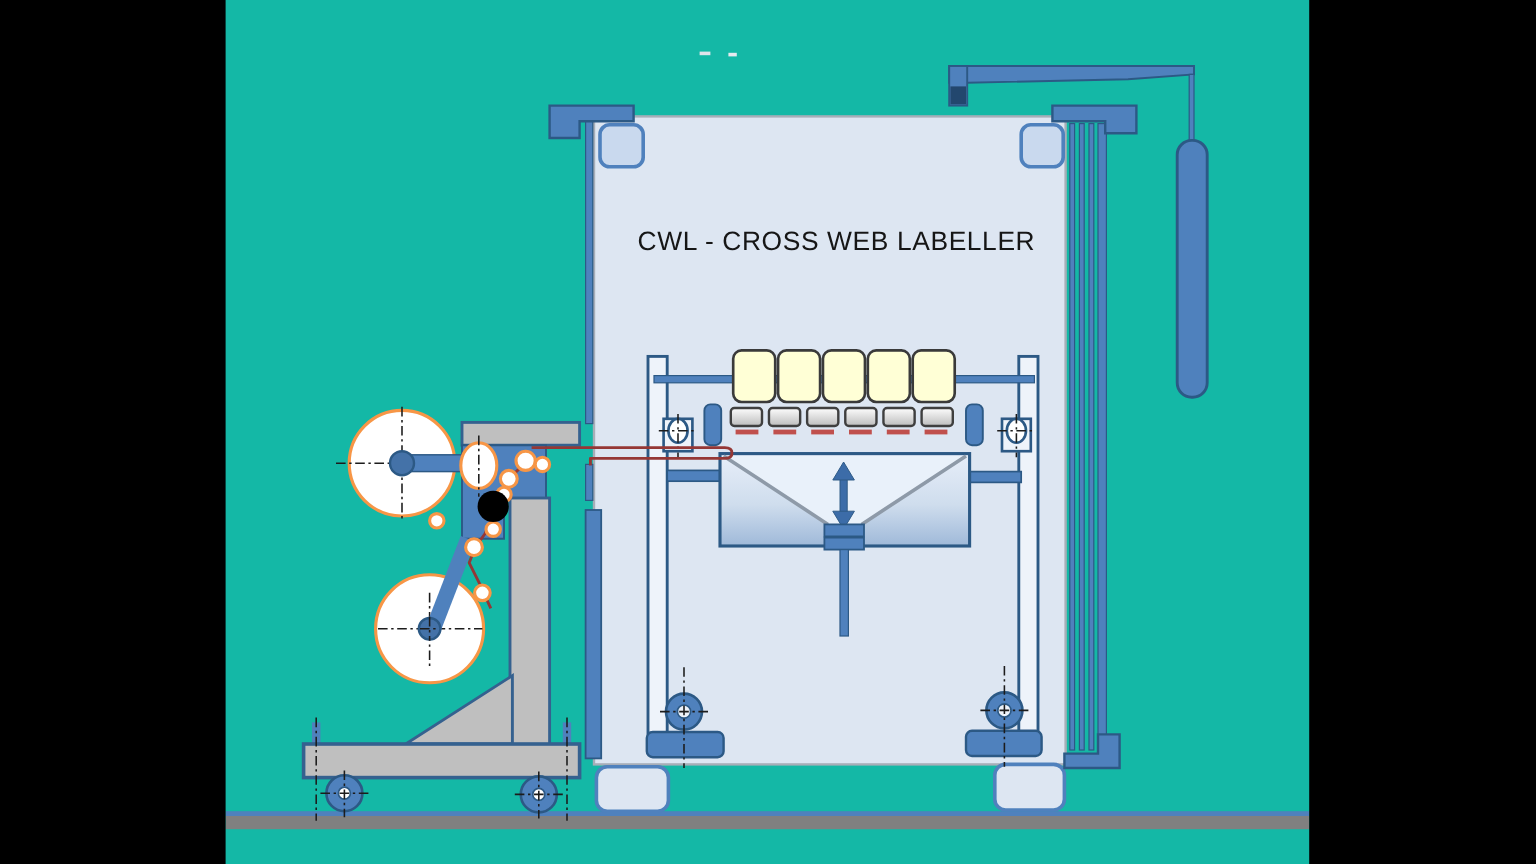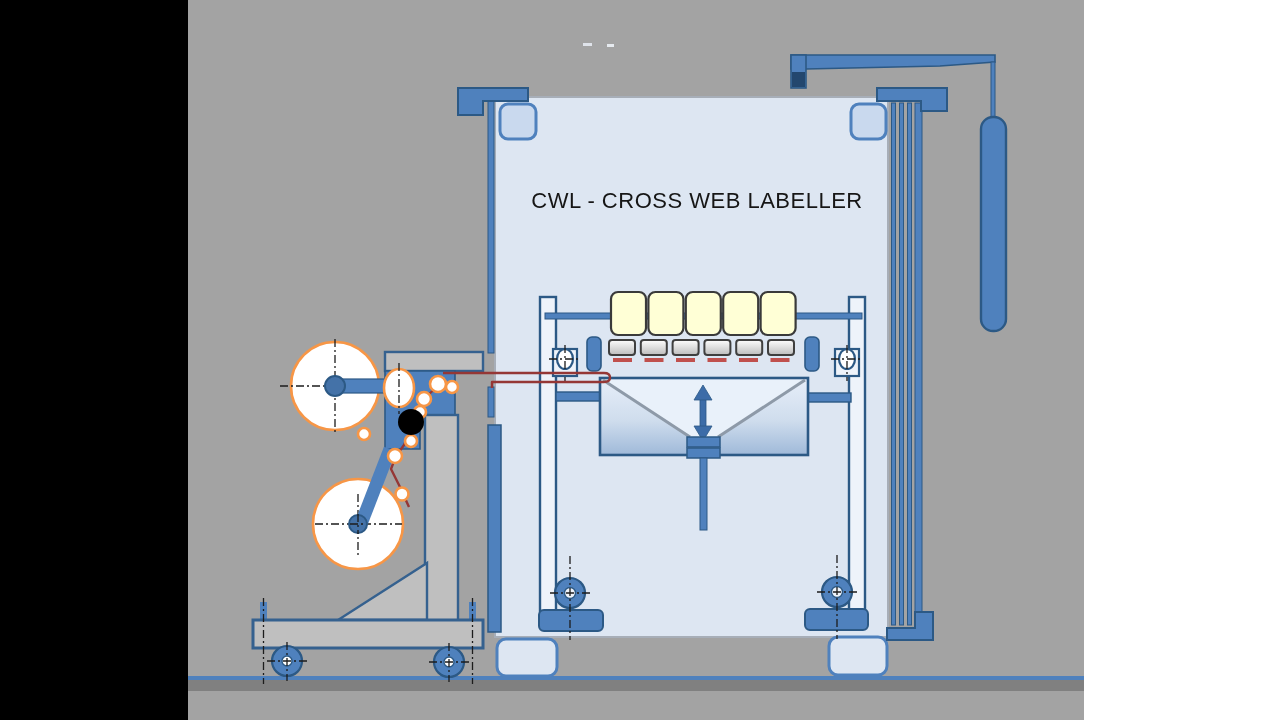--- a/index.html
+++ b/index.html
@@ -1,16 +1,16 @@
 <!DOCTYPE html>
 <html style="--letterbox: #000000; --blue: #4f81bd; --blue-mid: #4472a8; --blue-dark: #2c5985; --panel: #dde6f2; --panel-edge: #a7aeb8; --corner-square: #c9d9ee; --post-fill: #eef3fa; --yellow: #ffffd6; --yellow-edge: #3a3a3a; --pad-edge: #3f3f3f; --red-web: #953735; --red-dash: #c0504d; --orange: #f79646; --gray: #bfbfbf; --gray-edge: #35618f; --floor: #808080; --funnel-line: #8e9aa8; --arrow: #3c6ca8;"><head>
 <meta charset="utf-8">
 <style>
   html,body{margin:0;padding:0;background:#fff;}
-  .stage{position:relative;width:1084px;height:720px;background:#a3a3a3;overflow:hidden;
+  .stage{position:relative;width:1280px;height:720px;background:#14b8a6;overflow:hidden;
          font-family:"Liberation Sans",sans-serif;}
   svg{position:absolute;left:0;top:0;}
   
   .f-blue{fill:var(--blue);}        .f-bluemid{fill:var(--blue-mid);}
   .f-panel{fill:var(--panel);}      .f-white{fill:#ffffff;}
   .f-gray{fill:var(--gray);}        .f-yellow{fill:var(--yellow);}
   .f-corner{fill:var(--corner-square);} .f-post{fill:var(--post-fill);}
   .f-black{fill:#000000;}           .f-floor{fill:var(--floor);}
   .f-dash{fill:var(--red-dash);}    .f-arrow{fill:var(--arrow);}
   .f-letter{fill:var(--letterbox);} .f-none{fill:none;}

